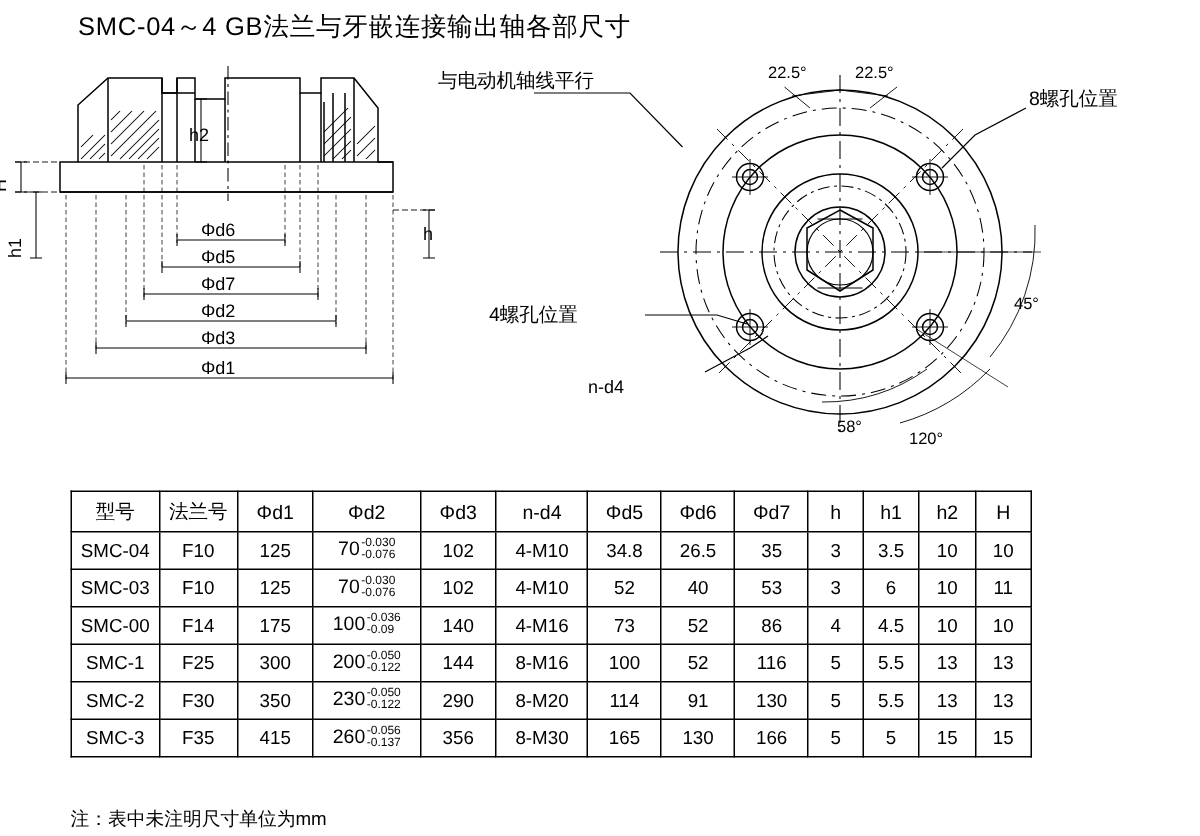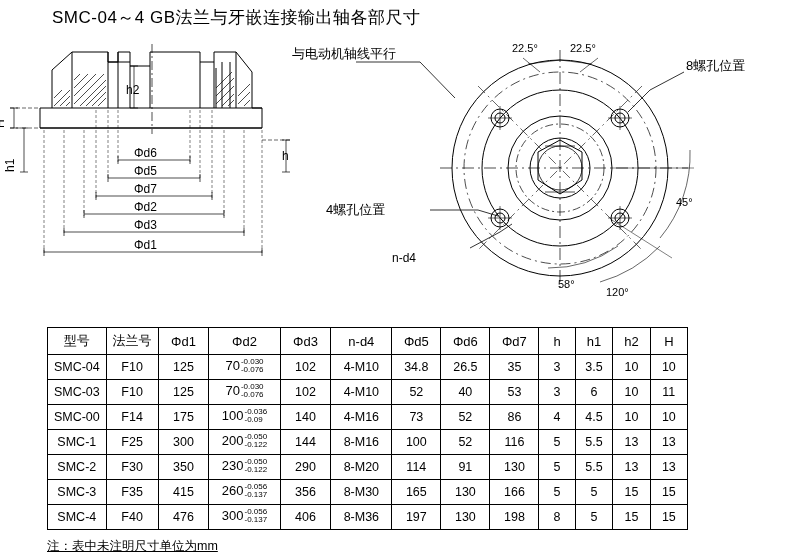--- a/index.html
+++ b/index.html
@@ -39,21 +39,21 @@
   .c10{width:40px;}
   .c11{width:40px;}
   .c12{width:40px;}
   .tol{display:inline-block;position:relative;top:0;}
   .tol .base{font-size:13px;}
   .tol .fr{
     display:inline-block;vertical-align:middle;font-size:8px;line-height:1.05;
     text-align:left;margin-left:1px;position:relative;top:-1px;
   }
   .note{
-    position:absolute;left:47px;top:538px;font-size:12.5px;text-decoration:underline;
+    position:absolute;left:47px;top:538px;font-size:12.5px;
   }
 </style>
 </head>
 <body>
 
 <div id="page">
 
   <div class="title">SMC-04～4 GB法兰与牙嵌连接输出轴各部尺寸</div>
 
   <svg class="draw" viewBox="0 0 800 330">
@@ -315,33 +315,18 @@
             <td class="c4">356</td>
             <td class="c5">8-M30</td>
             <td class="c6">165</td>
             <td class="c7">130</td>
             <td class="c8">166</td>
             <td class="c9">5</td>
             <td class="c10">5</td>
             <td class="c11">15</td>
             <td class="c12">15</td>
           </tr>
-          <tr>
-            <td class="c0">SMC-4</td>
-            <td class="c1">F40</td>
-            <td class="c2">476</td>
-            <td class="c3"><span class="tol"><span class="base">300</span><span class="fr">-0.056<br>-0.137</span></span></td>
-            <td class="c4">406</td>
-            <td class="c5">8-M36</td>
-            <td class="c6">197</td>
-            <td class="c7">130</td>
-            <td class="c8">198</td>
-            <td class="c9">8</td>
-            <td class="c10">5</td>
-            <td class="c11">15</td>
-            <td class="c12">15</td>
-          </tr>
         </tbody>
     </table>
   </div>
 
   <div class="note">注：表中未注明尺寸单位为mm</div>
 </div>
 
 </body></html>

